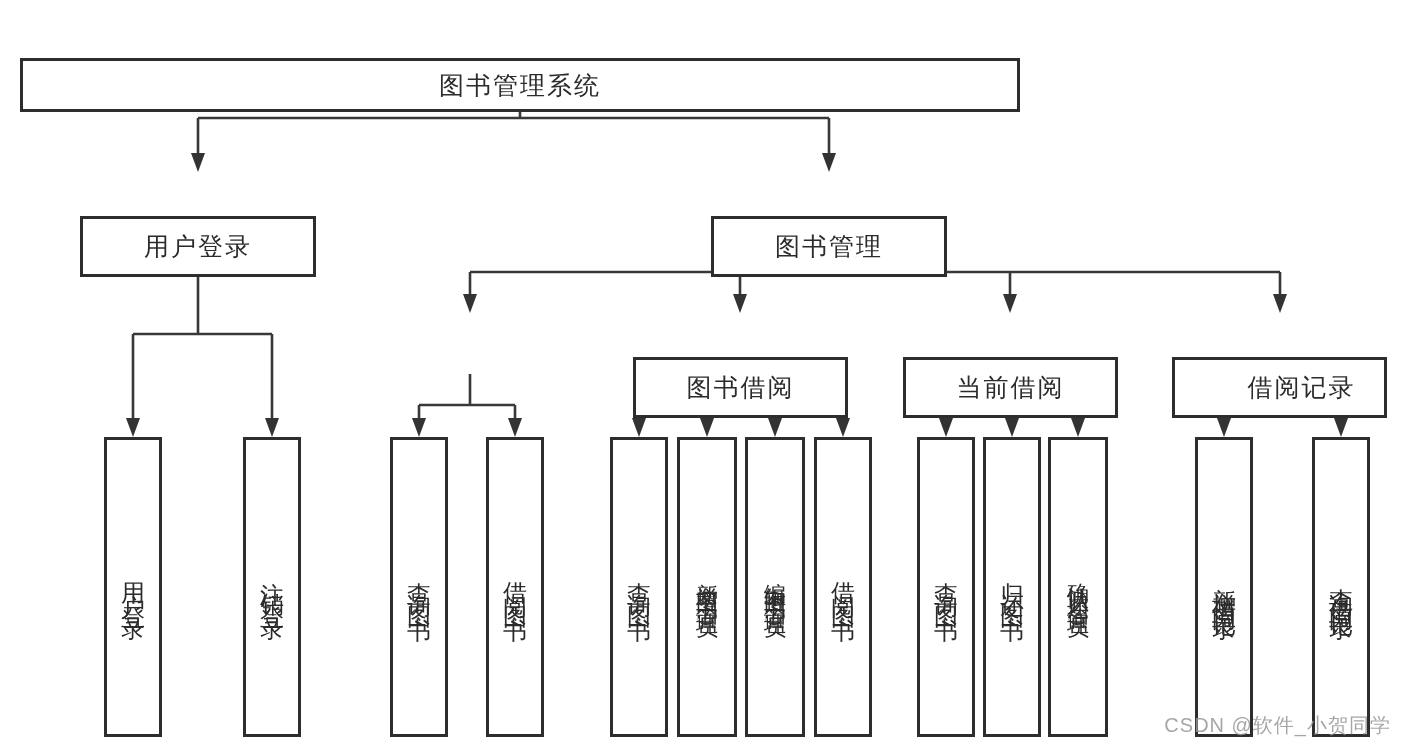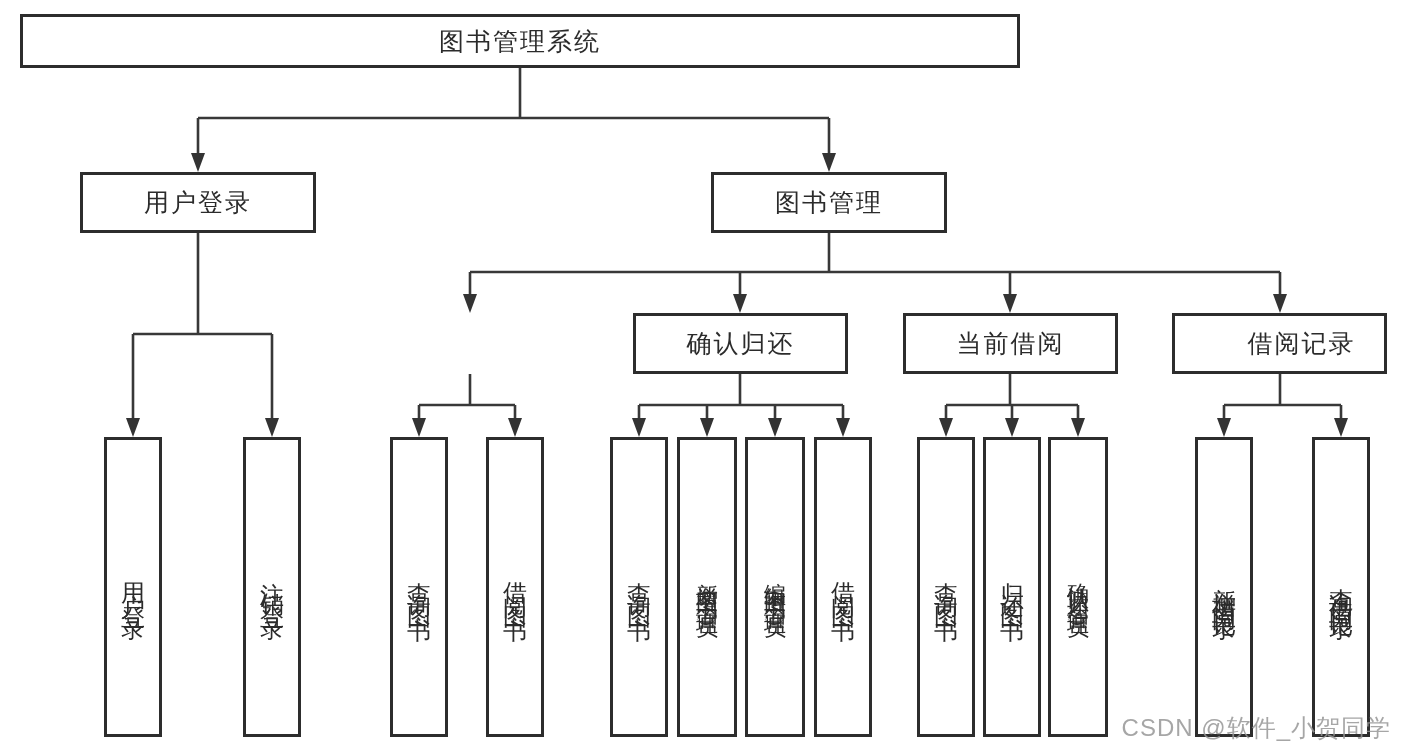--- a/index.html
+++ b/index.html
@@ -14,20 +14,21 @@
   svg.wires { position:absolute; left:0; top:0; pointer-events:none; }
 
   .hbox {
     position:absolute;
     border:3px solid #2d2d2d;
     background:#ffffff;
     display:flex; align-items:center; justify-content:center;
     color:#2b2b2b;
     font-size:25px;
     letter-spacing:2px;
+    margin-top:44px;
   }
   .vbox {
     position:absolute;
     top:437px; height:300px; width:58px;
     border:3px solid #2d2d2d;
     background:#ffffff;
     display:flex; align-items:center; justify-content:center;
     color:#2b2b2b;
     z-index:2;
   }
@@ -61,21 +62,21 @@
   #leaf-b4 { left:814px; }
   #leaf-c1 { left:917px; }
   #leaf-c2 { left:983px; }
   #leaf-c3 { left:1048px; width:60px; }
   #leaf-r1 { left:1195px; }
   #leaf-r2 { left:1312px; }
 
   .watermark {
     position:absolute;
     right:14px; top:712px;
-    font-size:24px;
+    font-size:20px;
     letter-spacing:1px;
     color:rgba(150,150,150,0.85);
     z-index:5;
     white-space:nowrap;
   }
 </style>
 </head>
 <body>
 
 <div class="canvas">
@@ -98,21 +99,21 @@
          M939 418L953 418L946 437Z  M1005 418L1019 418L1012 437Z
          M1071 418L1085 418L1078 437Z M1217 418L1231 418L1224 437Z
          M1334 418L1348 418L1341 437Z"></path>
   </svg>
 
   <div class="hbox" id="node-root">图书管理系统</div>
 
   <div class="hbox" id="node-user">用户登录</div>
   <div class="hbox" id="node-book">图书管理</div>
 
-  <div class="hbox" id="node-g1">确认归还</div>
+  <div class="hbox" id="node-g1">图书借阅</div>
   <div class="hbox" id="node-g2">当前借阅</div>
   <div class="hbox" id="node-g3">借阅记录</div>
 
   <div class="vbox" id="leaf-u1">
     <span>用户登录</span>
   </div>
   <div class="vbox" id="leaf-u2">
     <span>注销登录</span>
   </div>
 

